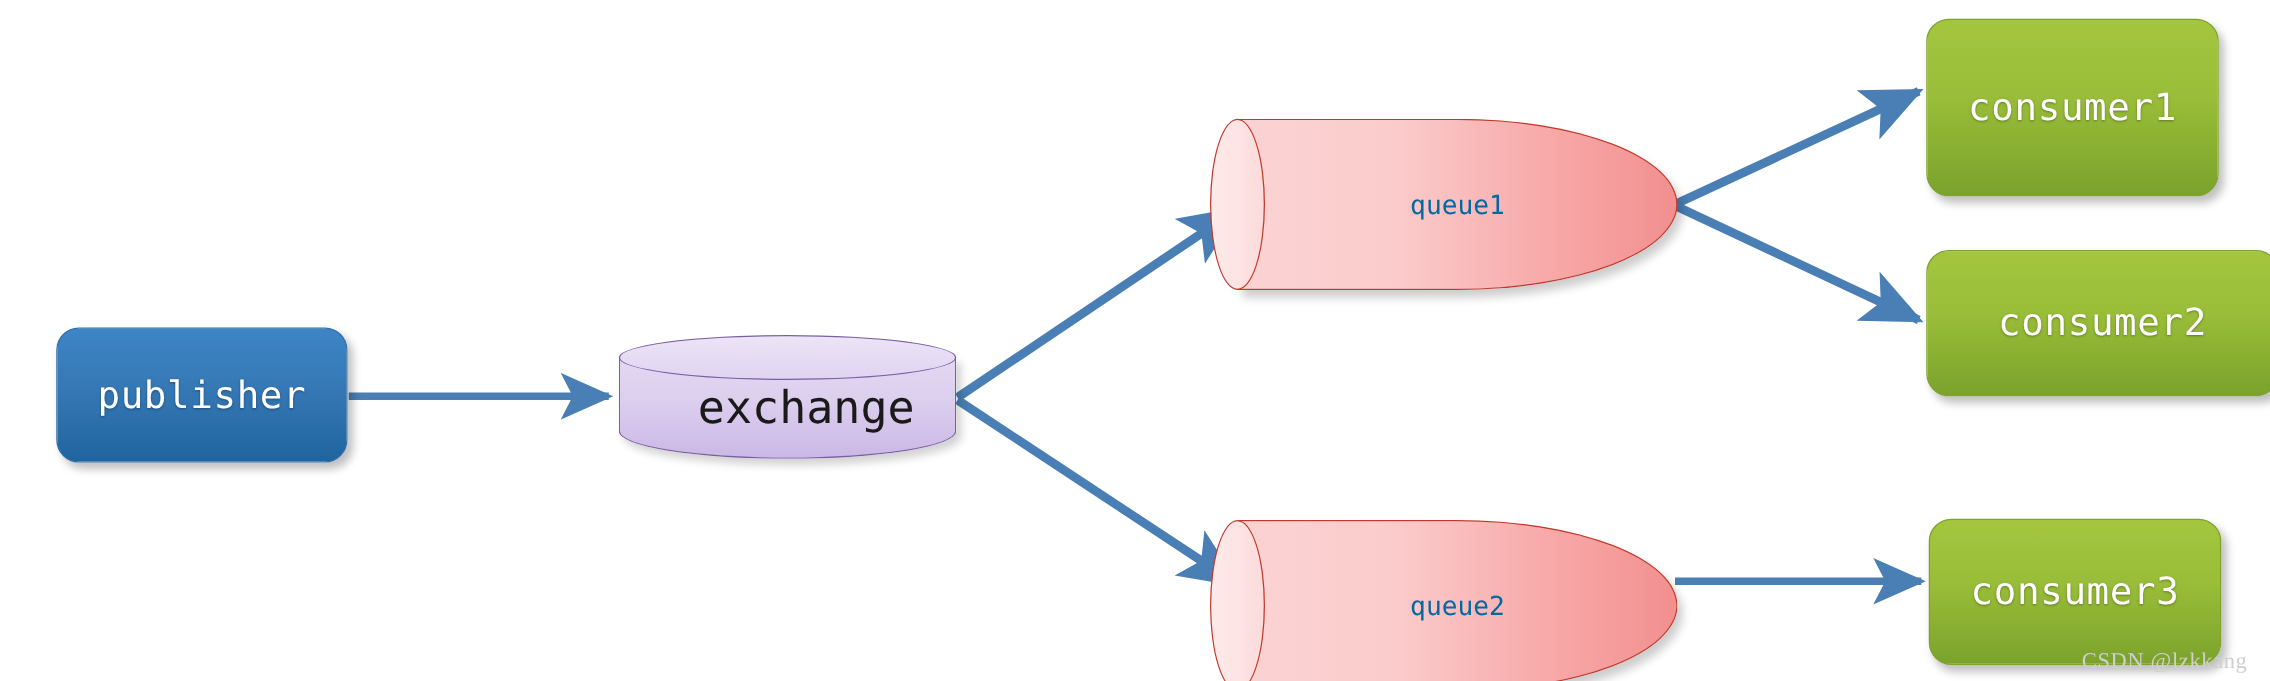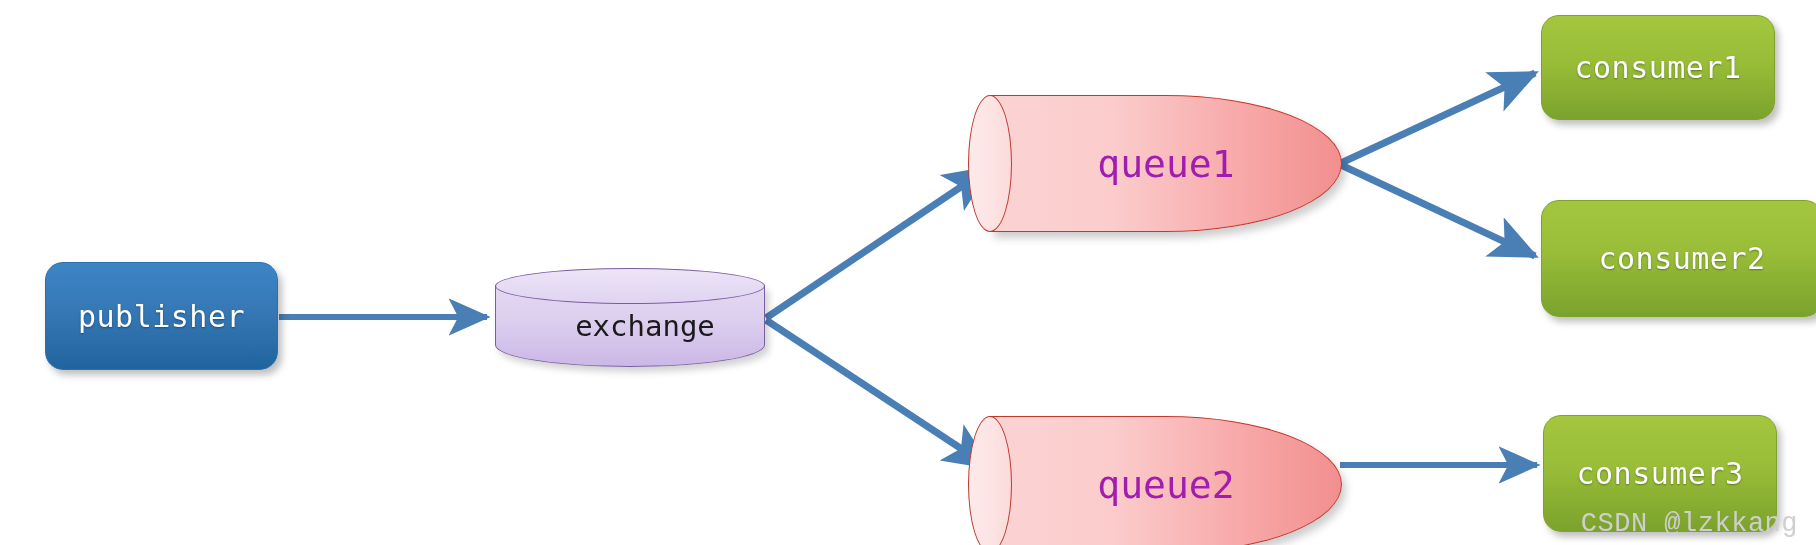--- a/index.html
+++ b/index.html
@@ -68,21 +68,21 @@
   }
   .cyl-v .label {
     position: absolute;
     left: 0; right: 0;
     top: 17px;
     bottom: 0;
     display: flex;
     align-items: center;
     justify-content: center;
     color: #1a1a1a;
-    font-size: 29px;
+    font-size: 36px;
     z-index: 3;
     padding-left: 30px;
   }
 
   
   .cyl-h {
     position: absolute;
     box-sizing: border-box;
   }
   .cyl-h .body {
@@ -109,41 +109,41 @@
     border-radius: 50%;
     box-sizing: border-box;
     z-index: 2;
   }
   .cyl-h .label {
     position: absolute;
     left: 22px; right: 0; top: 0; bottom: 0;
     display: flex;
     align-items: center;
     justify-content: center;
-    color: #a21caf;
-    font-size: 38px;
+    color: #0369a1;
+    font-size: 21px;
     z-index: 3;
   }
 
   
   #edges {
     position: absolute;
     left: 0; top: 0;
     width: 1816px;
     height: 545px;
     pointer-events: none;
   }
 
   
   #watermark {
     position: absolute;
     right: 18px;
     bottom: 6px;
-    font-family: Liberation Mono, monospace;
-    font-size: 27px;
+    font-family: Liberation Serif, serif;
+    font-size: 18px;
     color: #cfcfcf;
     letter-spacing: 0.5px;
     user-select: none;
   }
 </style>
 </head>
 <body>
 
 <div id="stage">
 
@@ -182,21 +182,21 @@
     <div class="cap"></div>
     <div class="label">queue1</div>
   </div>
 
   <div class="cyl-h" style="left:968px; top:416px; width:374px; height:137px;">
     <div class="body"></div>
     <div class="cap"></div>
     <div class="label">queue2</div>
   </div>
 
-  <div class="node-rect green" style="left:1541px; top:15px; width:234px; height:105px;text-align:center;">
+  <div class="node-rect green" style="left:1541px; top:15px; width:234px; height:142px;text-align:center;">
     <span>consumer1</span>
   </div>
 
   <div class="node-rect green" style="left:1541px; top:200px; width:282px; height:117px;">
     <span>consumer2</span>
   </div>
 
   <div class="node-rect green" style="left:1543px; top:415px; width:234px; height:117px;justify-content:center;">
     <span>consumer3</span>
   </div>

